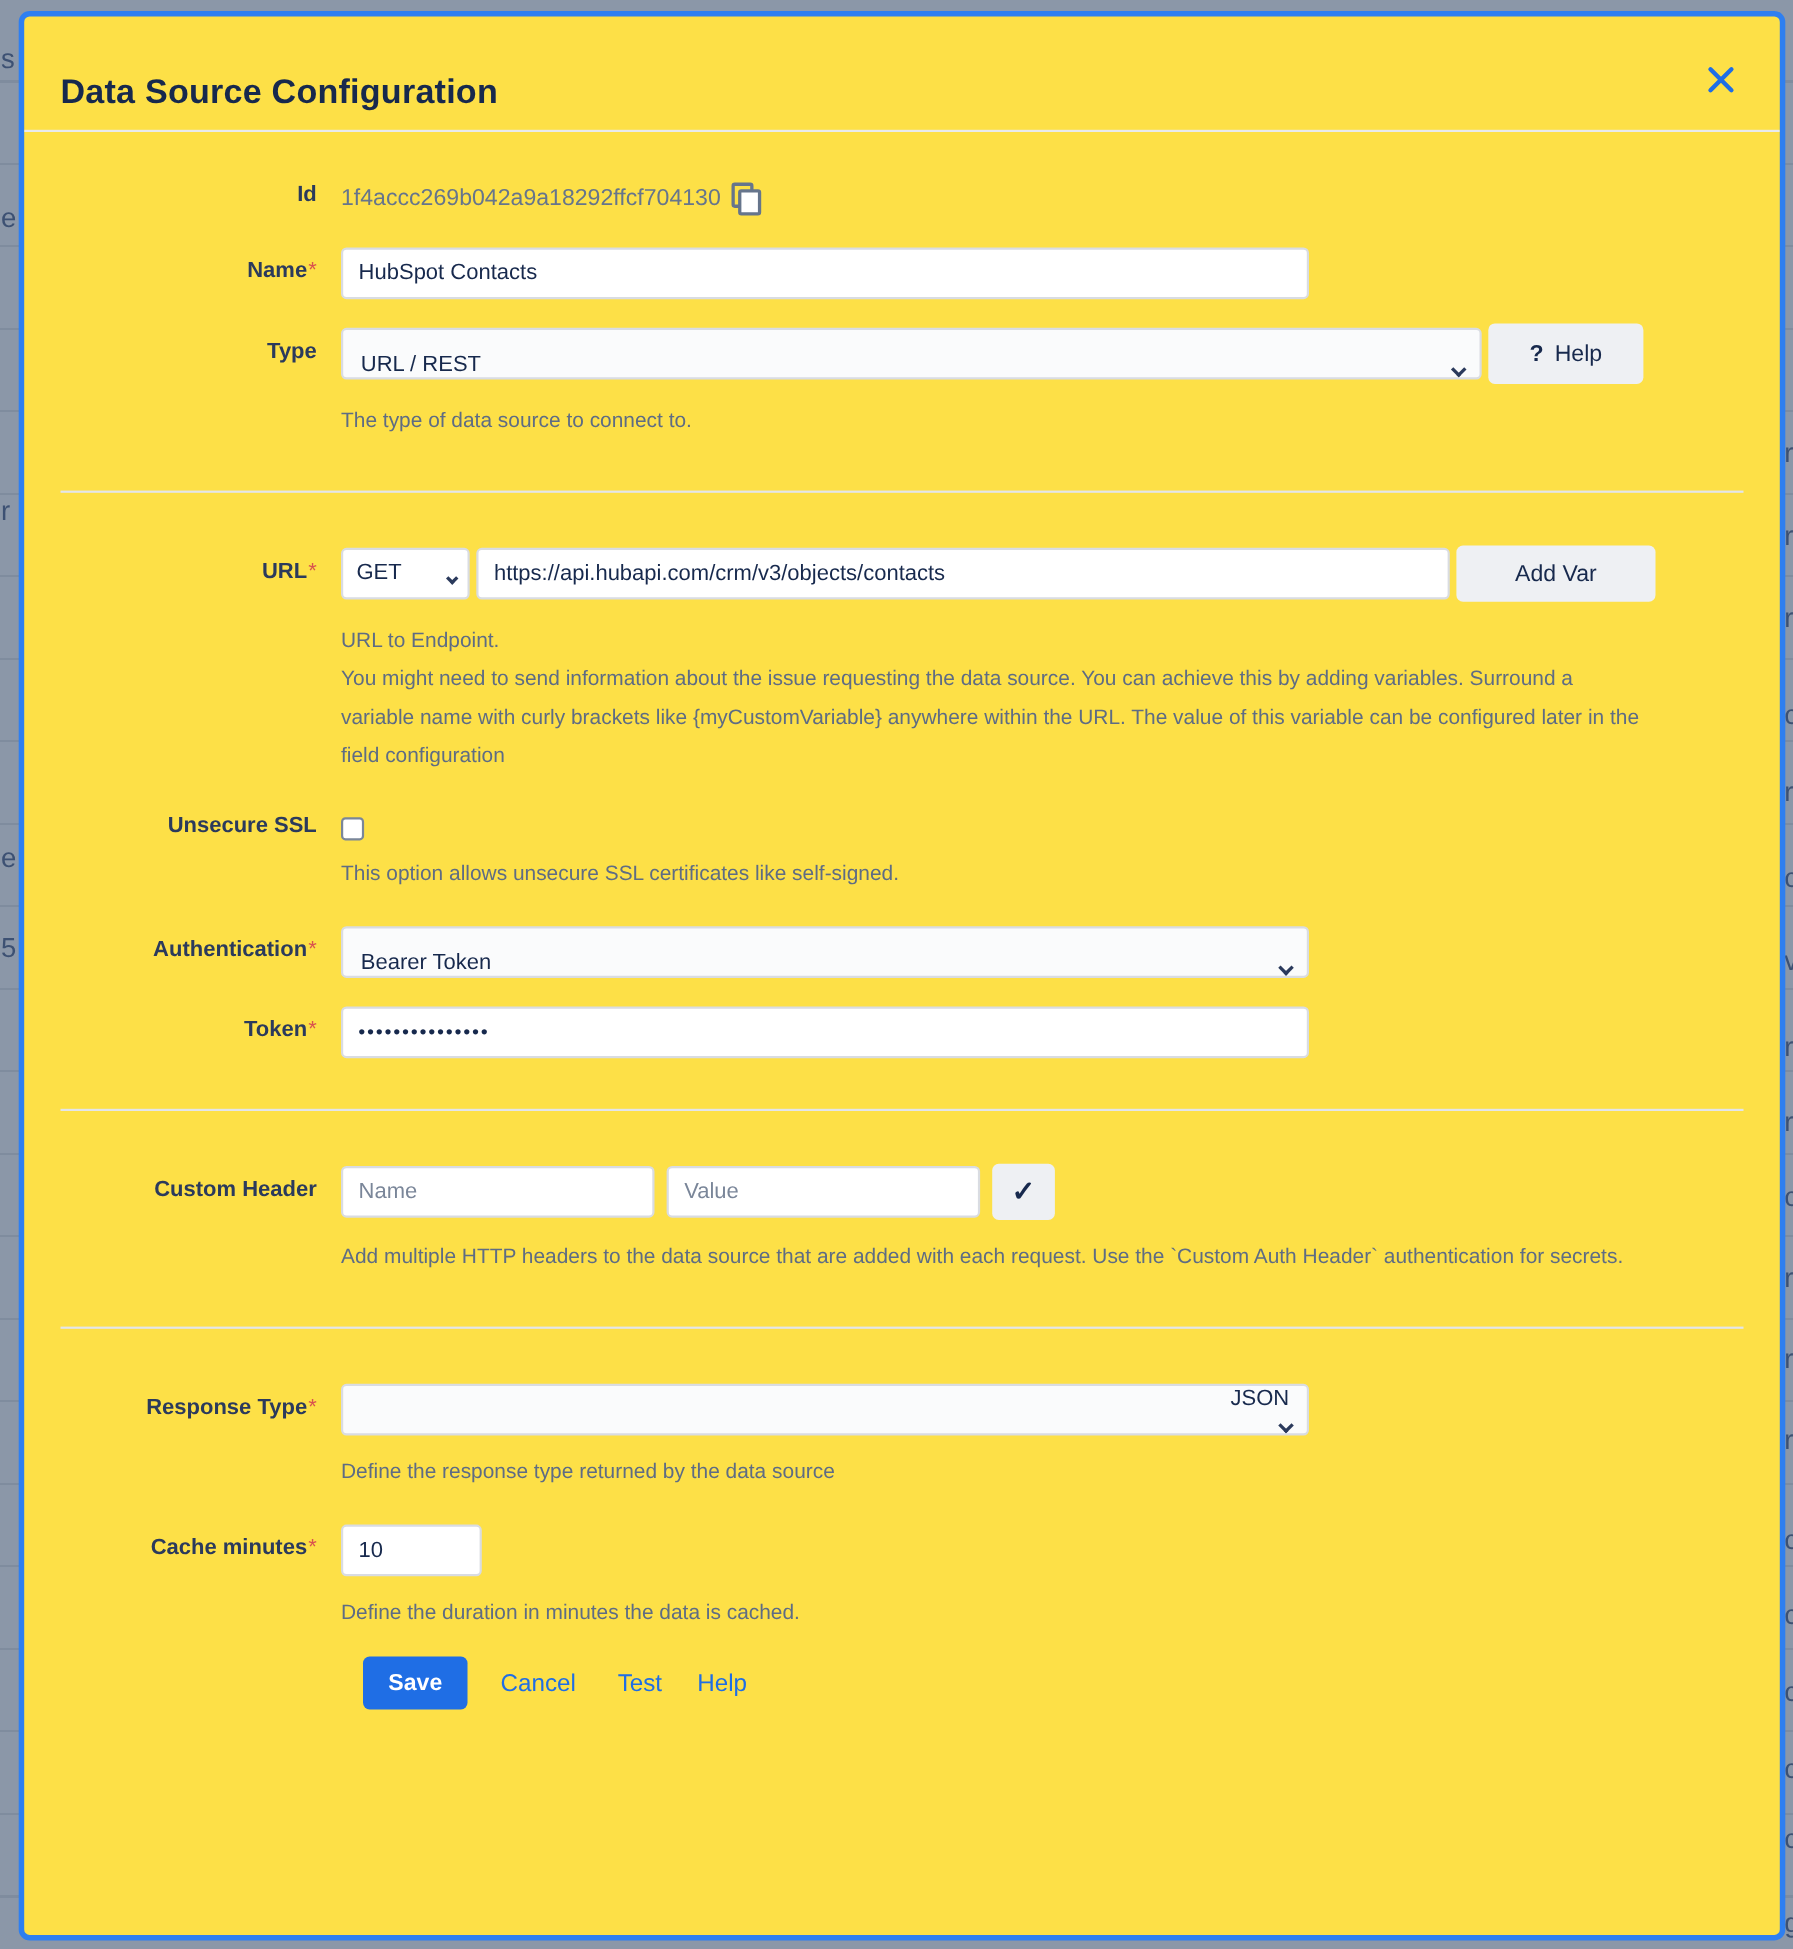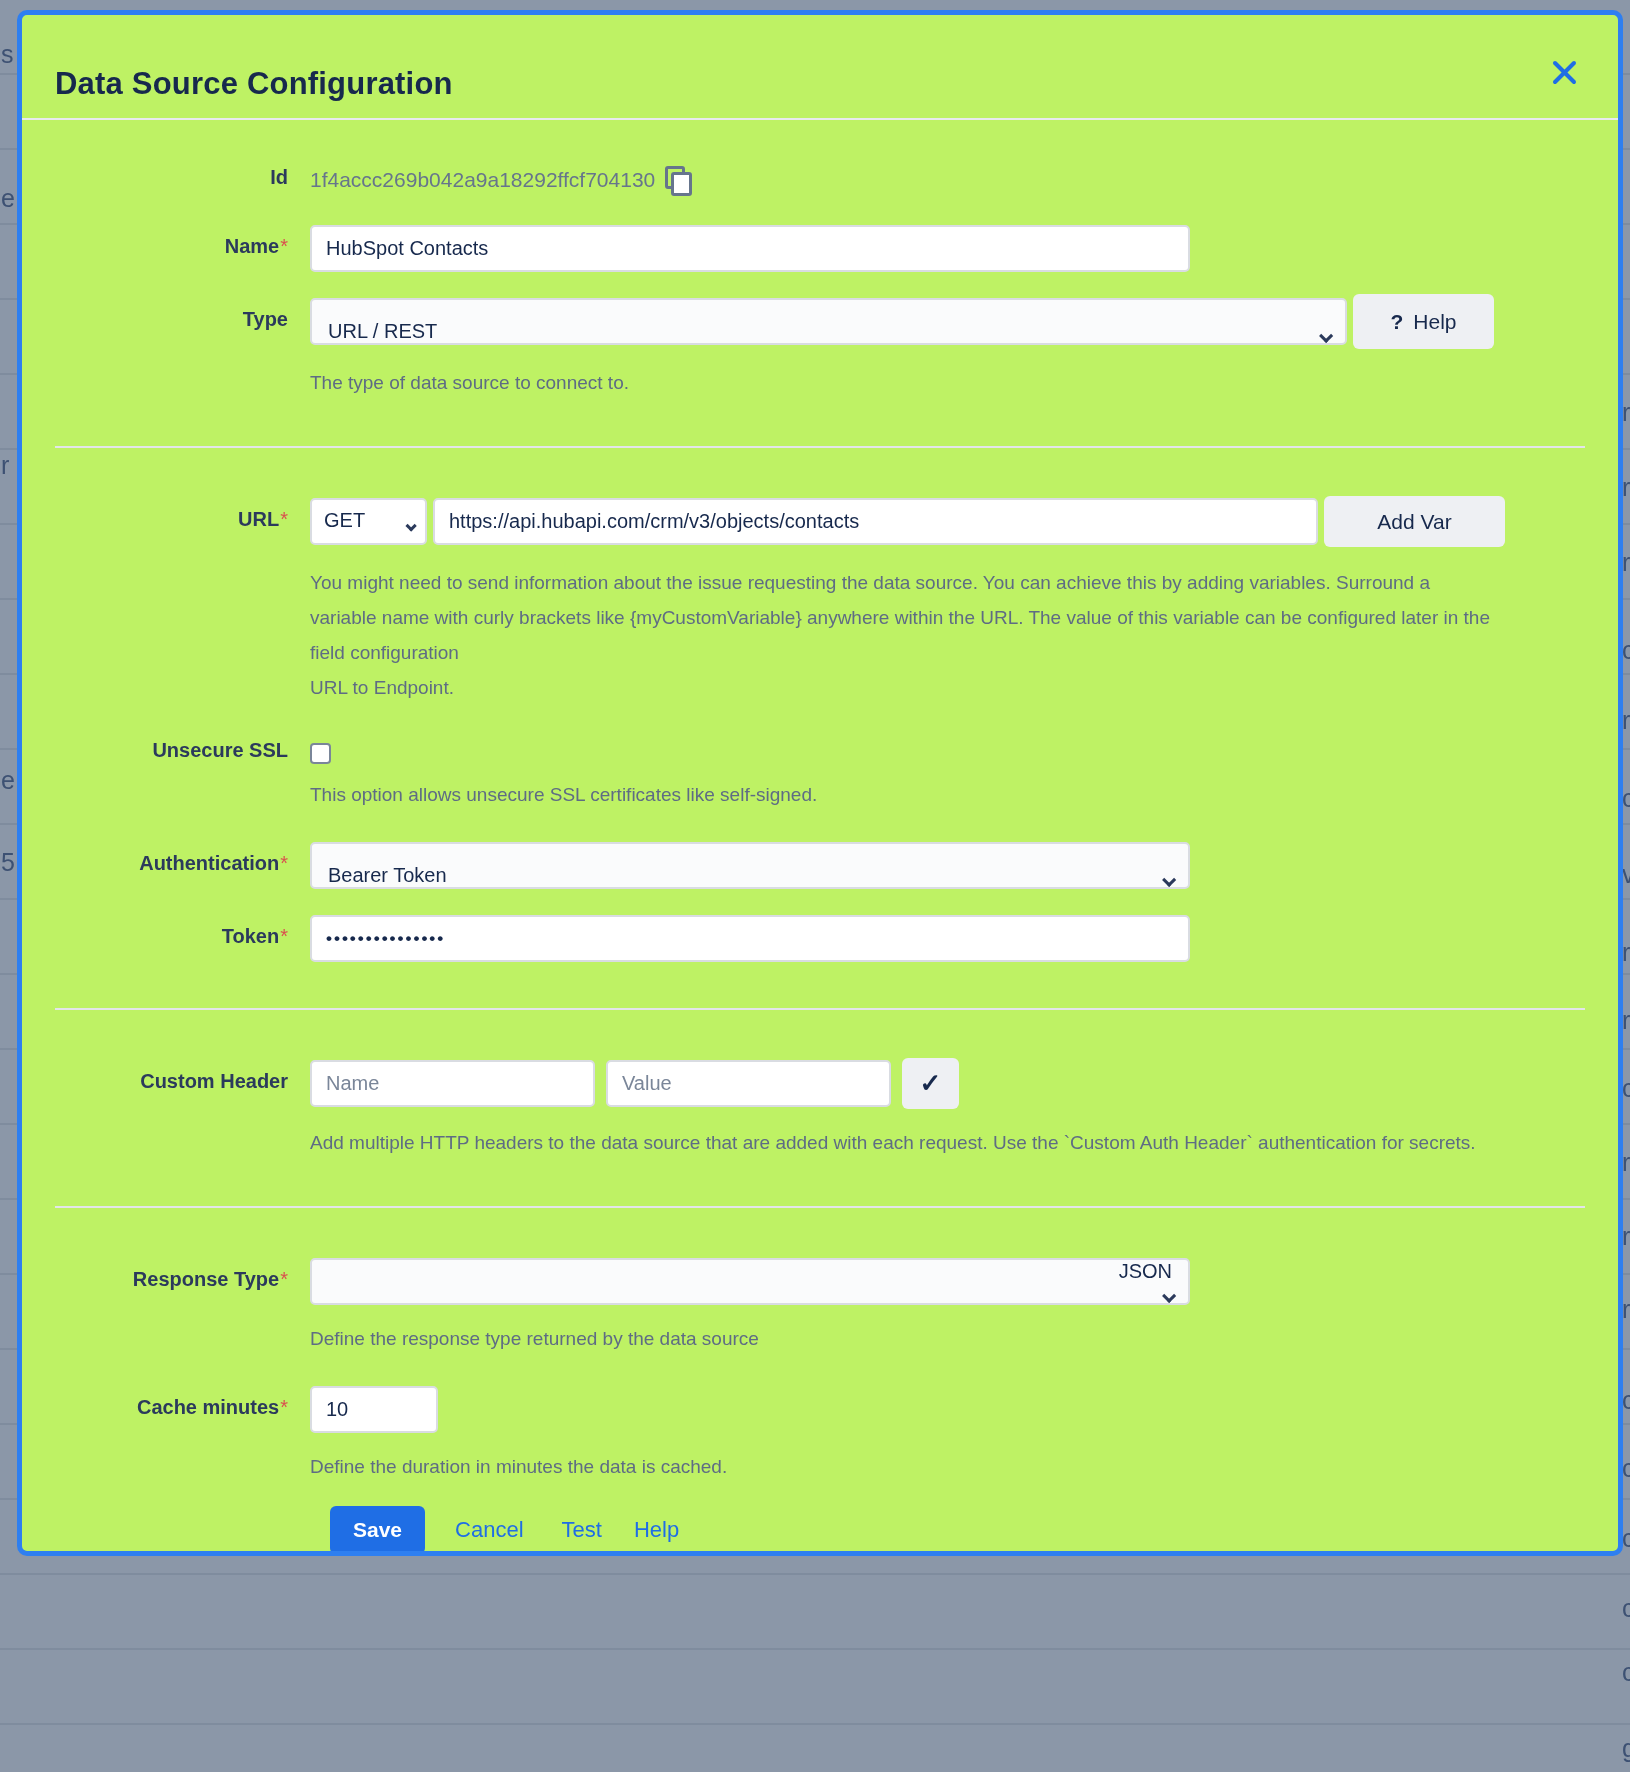--- a/index.html
+++ b/index.html
@@ -26,22 +26,22 @@
     font-weight: 400;
     line-height: 1;
   }
   .bg-fragment.left { left: 1px; }
   .bg-fragment.right { left: 1622px; }
 
   
   .modal {
     position: absolute;
     left: 17px; top: 10px;
-    width: 1606px; height: 1546px;
-    background: #bef264;
+    width: 1606px; height: 1754px;
+    background: #fde047;
     border: 5px solid #2e7ff0;
     border-radius: 10px;
     overflow: hidden;
   }
   .modal-header {
     display: flex; align-items: center; justify-content: space-between;
     padding: 34px 40px 0 33px;
     height: 105px;
     border-bottom: 2px solid #e8eaee;
   }
@@ -291,22 +291,22 @@
           <div class="select-box" style="width:117px; background:#ffffff; padding:11px 12px;">
             <span>GET</span>
             <span class="chevron" style="width:8px;height:8px;"></span>
           </div>
           <input class="text-input" style="width: 885px; margin-left: 6px;" value="https://api.hubapi.com/crm/v3/objects/contacts">
           <button class="gray-btn" style="width:181px; margin-left:6px; height:51px; margin-top:-2px;">
             <span>Add Var</span>
           </button>
         </div>
         <div class="field-desc" style="margin-top:18px;">
+          <div>URL to Endpoint.</div>
           <div>You might need to send information about the issue requesting the data source. You can achieve this by adding variables. Surround a variable name with curly brackets like {myCustomVariable} anywhere within the URL. The value of this variable can be configured later in the field configuration</div>
-          <div>URL to Endpoint.</div>
         </div>
       </div>
     </div>
 
     <div class="form-row" style="margin-top:32px;">
       <div class="row-label plain" style="padding-top:2px;"><span>Unsecure SSL</span></div>
       <div class="field-area">
         <div class="checkbox"></div>
         <div class="field-desc" style="margin-top:13px;">This option allows unsecure SSL certificates like self-signed.</div>
       </div>

